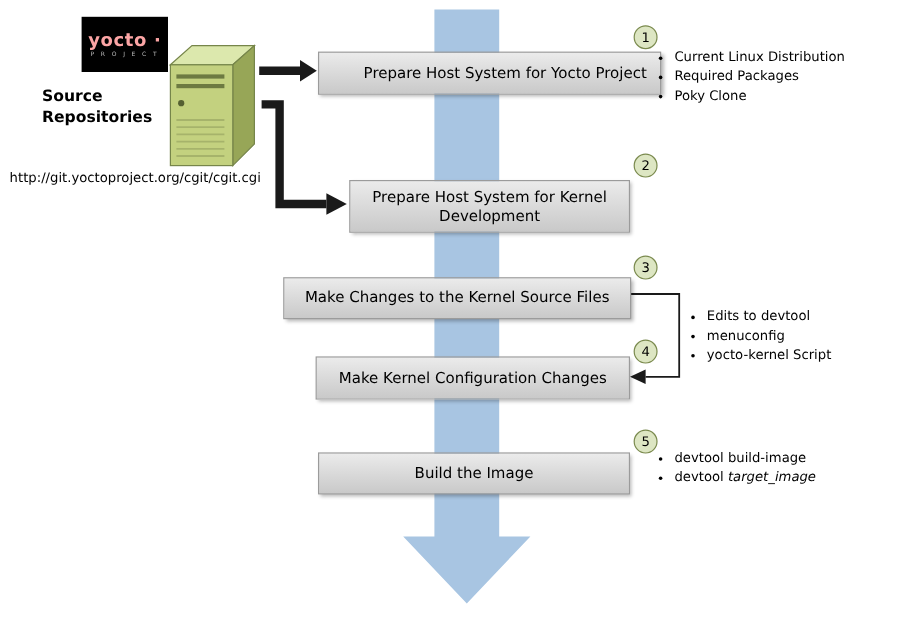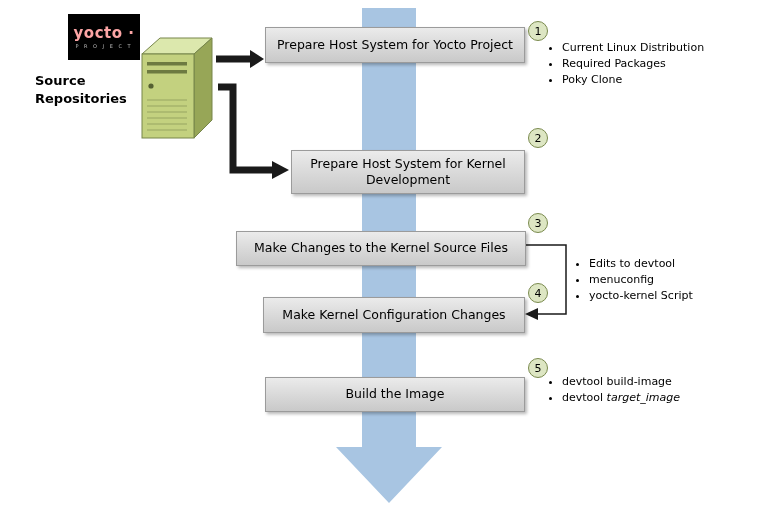--- a/index.html
+++ b/index.html
@@ -22,21 +22,21 @@
   .src-url{position:absolute;left:8px;top:142px;font-size:11px;z-index:2;}
 
   
   .box{
     position:absolute;z-index:2;
     background:linear-gradient(180deg,#ebebeb 0%,#d8d8d8 55%,#c9c9c9 100%);
     border:1px solid #9b9b9b;box-shadow:2px 2px 3px rgba(0,0,0,.28);
     display:flex;align-items:center;justify-content:center;text-align:center;
     font-size:12.5px;line-height:1.3;
   }
-  .box-1{left:265px;top:27px;width:258px;height:34px;}
+  .box-1{left:265px;top:43px;width:258px;height:34px;padding-left:26px;}
   .box-2{left:291px;top:150px;width:232px;height:42px;}
   .box-3{left:236px;top:231px;width:288px;height:33px;text-align:right;}
   .box-4{left:263px;top:297px;width:260px;height:34px;}
   .box-5{left:265px;top:377px;width:258px;height:33px;}
 
   
   .circle{
     position:absolute;width:20px;height:20px;border-radius:50%;z-index:2;
     background:#dde6c3;border:1.5px solid #7a8a4e;box-sizing:border-box;
     display:flex;align-items:center;justify-content:center;font-size:11px;
@@ -93,20 +93,21 @@
       <line x1="13" y1="66" x2="53" y2="66"></line>
       <line x1="13" y1="72" x2="53" y2="72"></line>
       <line x1="13" y1="78" x2="53" y2="78"></line>
       <line x1="13" y1="84" x2="53" y2="84"></line>
       <line x1="13" y1="90" x2="53" y2="90"></line>
       <line x1="13" y1="96" x2="53" y2="96"></line>
     </g>
   </svg>
 
   <div class="src-title">Source Repositories</div>
+  <div class="src-url">http://git.yoctoproject.org/cgit/cgit.cgi</div>
 
   <div class="box box-1">Prepare Host System for Yocto Project</div>
   <div class="box box-2">Prepare Host System for Kernel Development</div>
   <div class="box box-3">Make Changes to the Kernel Source Files</div>
   <div class="box box-4">Make Kernel Configuration Changes</div>
   <div class="box box-5">Build the Image</div>
 
   <div class="circle c1">1</div>
   <div class="circle c2">2</div>
   <div class="circle c3">3</div>

